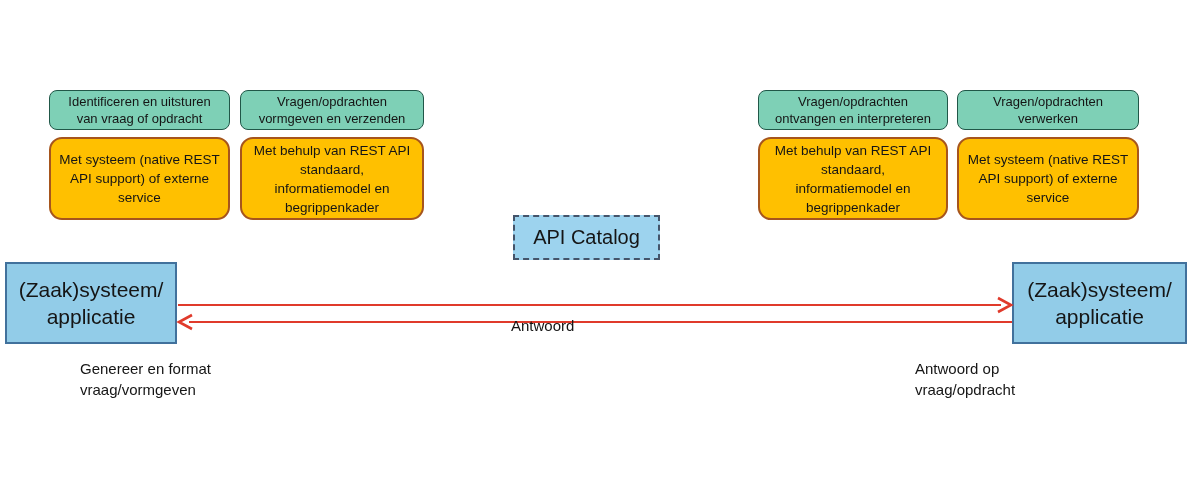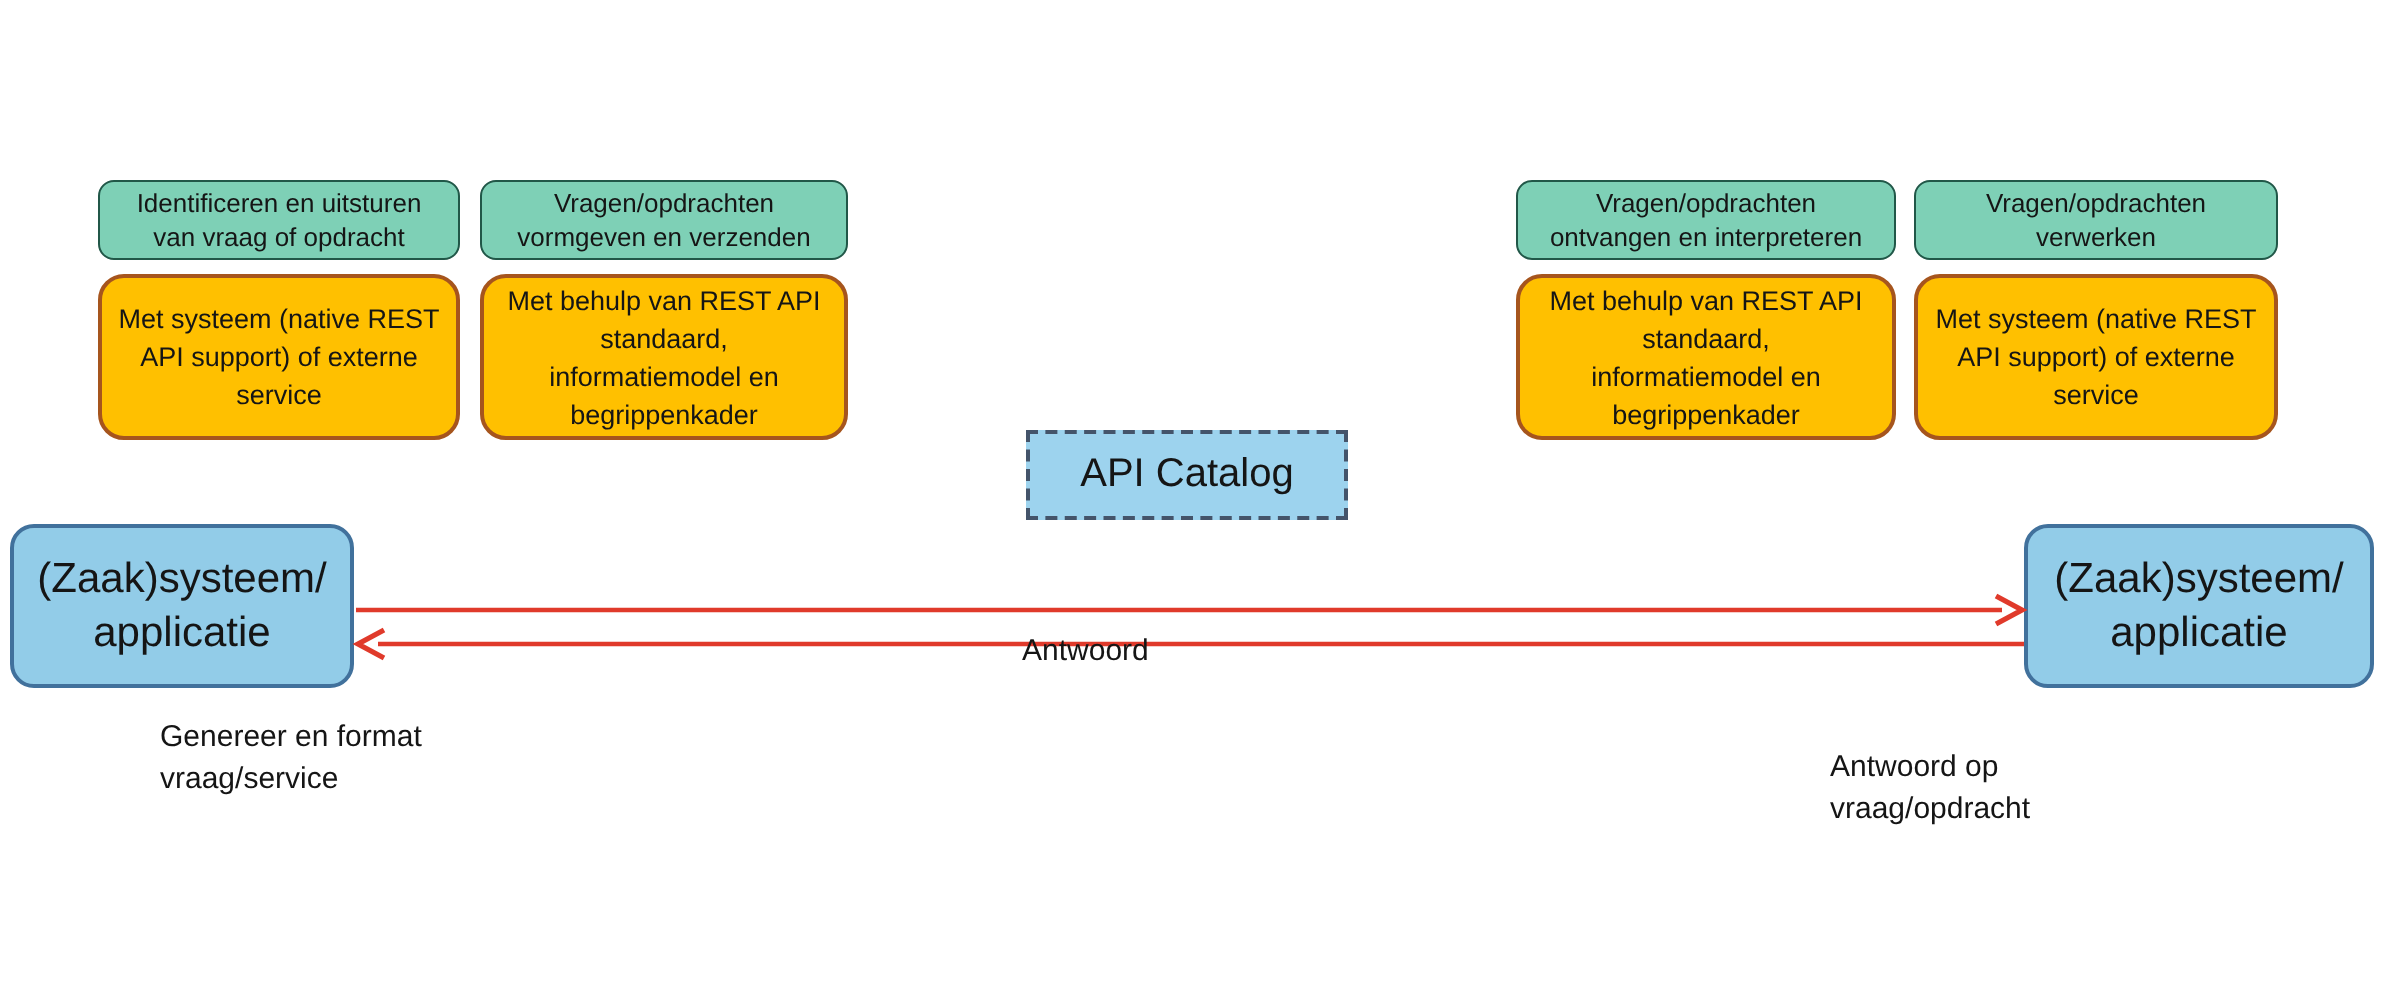--- a/index.html
+++ b/index.html
@@ -37,21 +37,21 @@
     background: var(--orange-fill, #ffc000);
     border: 2px solid var(--orange-border, #a6551d);
     border-radius: 13px;
     font-size: 13.5px;
     line-height: 19px;
     padding: 4px 8px;
   }
   .blue-box {
     background: var(--blue-fill, #92cce8);
     border: 2px solid var(--blue-border, #41719c);
-    border-radius: 12px;
+    border-radius: 0;
     font-size: 21px;
     line-height: 27px;
   }
   .catalog-box {
     background: var(--catalog-fill, #9dd3ee);
     border: 2px dashed var(--catalog-border, #44546a);
     font-size: 20px;
   }
   .free-label {
     position: absolute;
@@ -99,34 +99,34 @@
   <div class="box green-box" style="left:957px; top:90px; width:182px; height:40px;">Vragen/opdrachten
 verwerken</div>
   <div class="box orange-box" style="left:758px; top:137px; width:190px; height:83px;">Met behulp van REST API
 standaard,
 informatiemodel en
 begrippenkader</div>
   <div class="box orange-box" style="left:957px; top:137px; width:182px; height:83px;">Met systeem (native REST
 API support) of externe
 service</div>
 
-  <div class="box catalog-box" style="left:513px; top:215px; width:161px; height:45px;">API Catalog</div>
+  <div class="box catalog-box" style="left:513px; top:215px; width:147px; height:45px;">API Catalog</div>
 
   <div class="box blue-box" style="left:5px; top:262px; width:172px; height:82px;">(Zaak)systeem/
 applicatie</div>
   <div class="box blue-box" style="left:1012px; top:262px; width:175px; height:82px;">(Zaak)systeem/
 applicatie</div>
 
   <svg class="arrow-layer" viewBox="0 0 1196 500">
     <line class="arrow-line" x1="178" y1="305" x2="1001" y2="305"></line>
     <polyline class="arrow-head" points="998,298 1011,305 998,312" stroke-width="2.6"></polyline>
     <line class="arrow-line" x1="1012" y1="322" x2="189" y2="322"></line>
     <polyline class="arrow-head" points="192,315 179,322 192,329" stroke-width="2.6"></polyline>
   </svg>
 
   <div class="free-label" style="left:511px; top:315px;">Antwoord</div>
 
   <div class="free-label" style="left:80px; top:358px;">Genereer en format
-vraag/service</div>
-  <div class="free-label" style="left:915px; top:358px;margin-top:15px;">Antwoord op
+vraag/vormgeven</div>
+  <div class="free-label" style="left:915px; top:358px;">Antwoord op
 vraag/opdracht</div>
 
 </div>
 
 </body></html>

